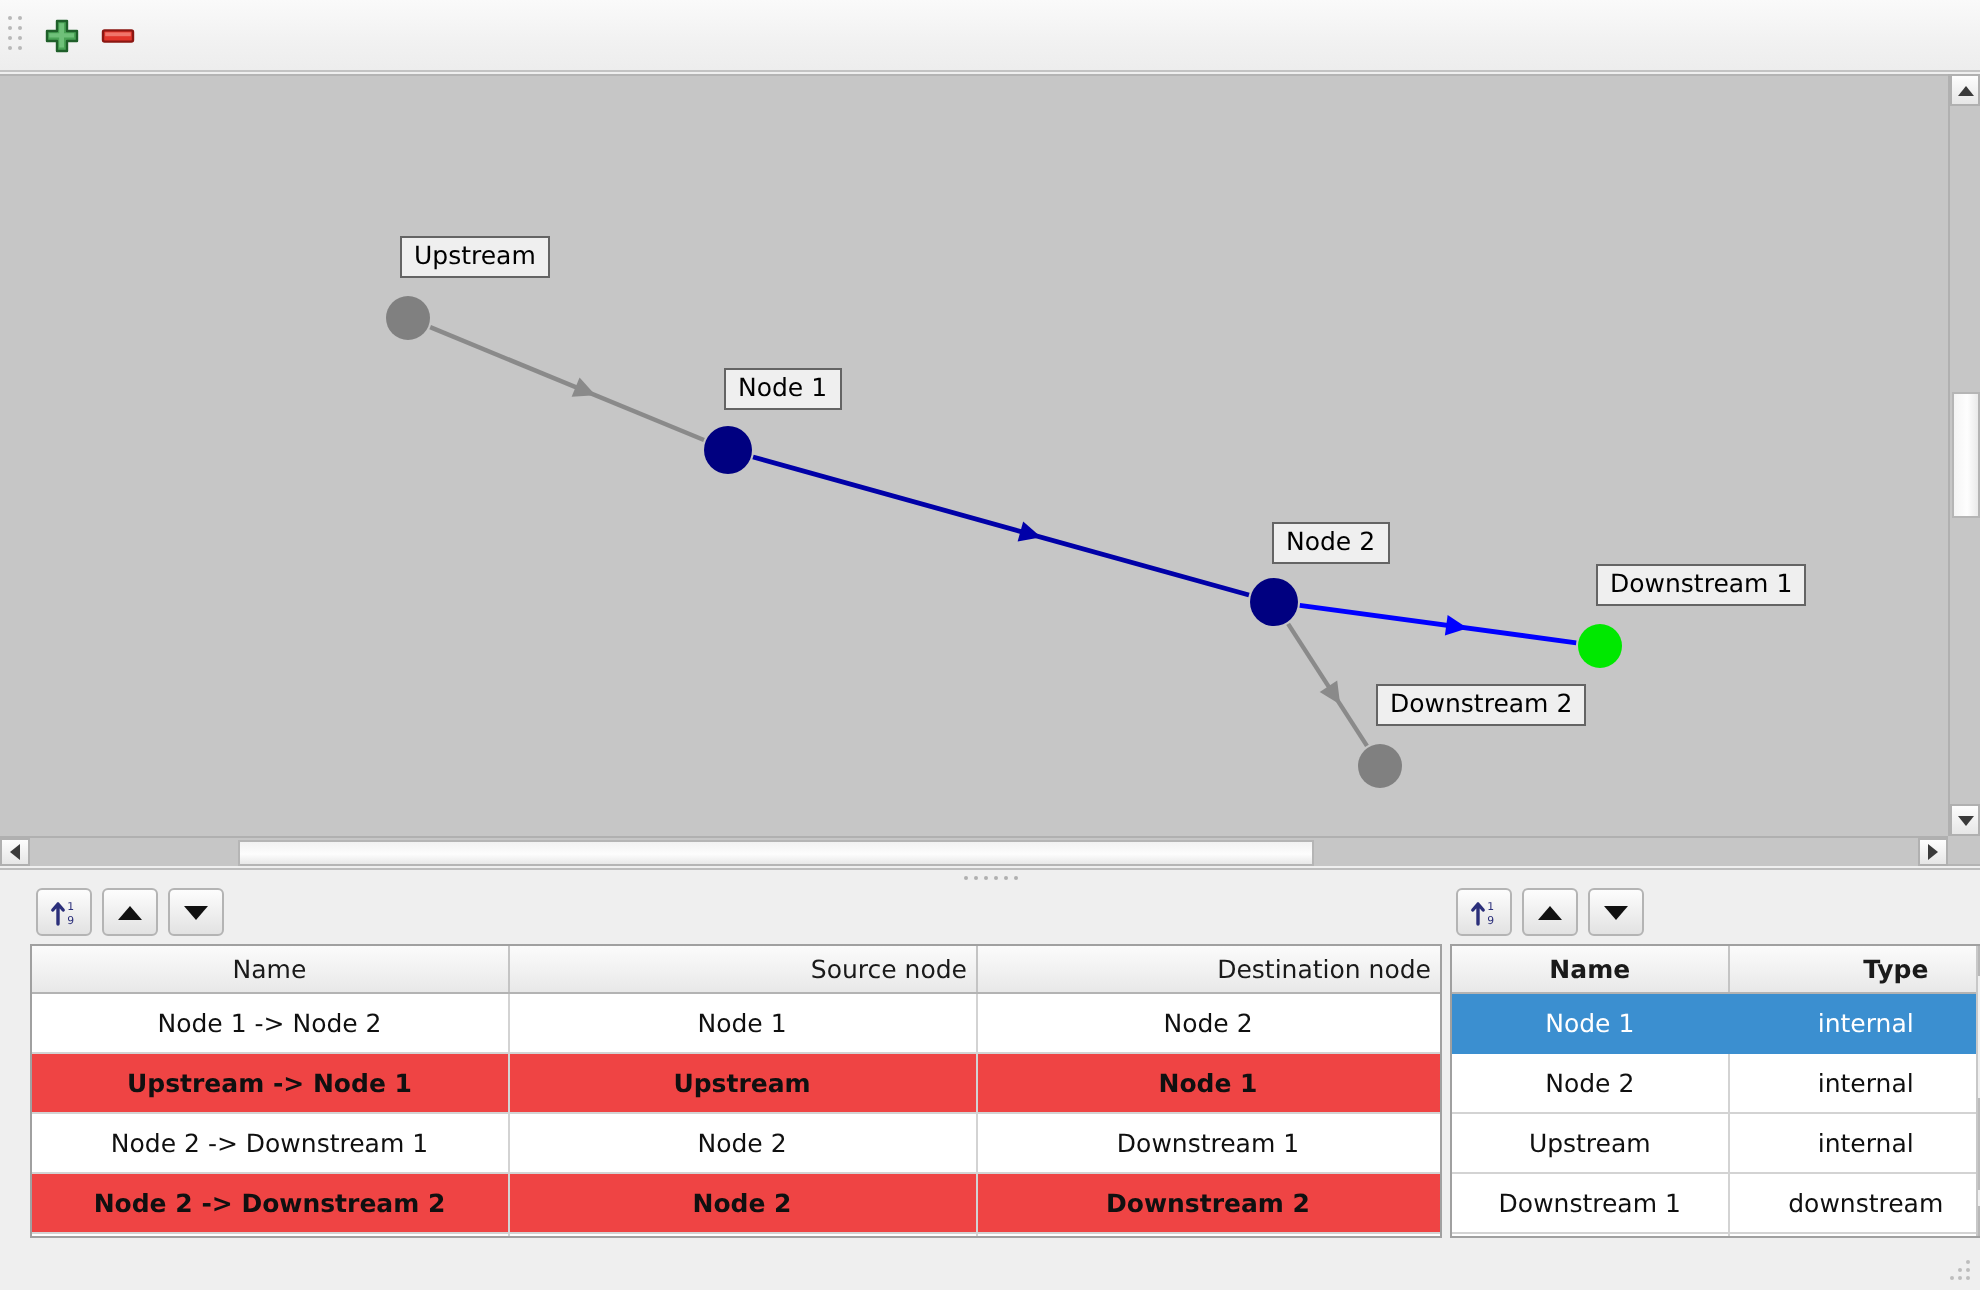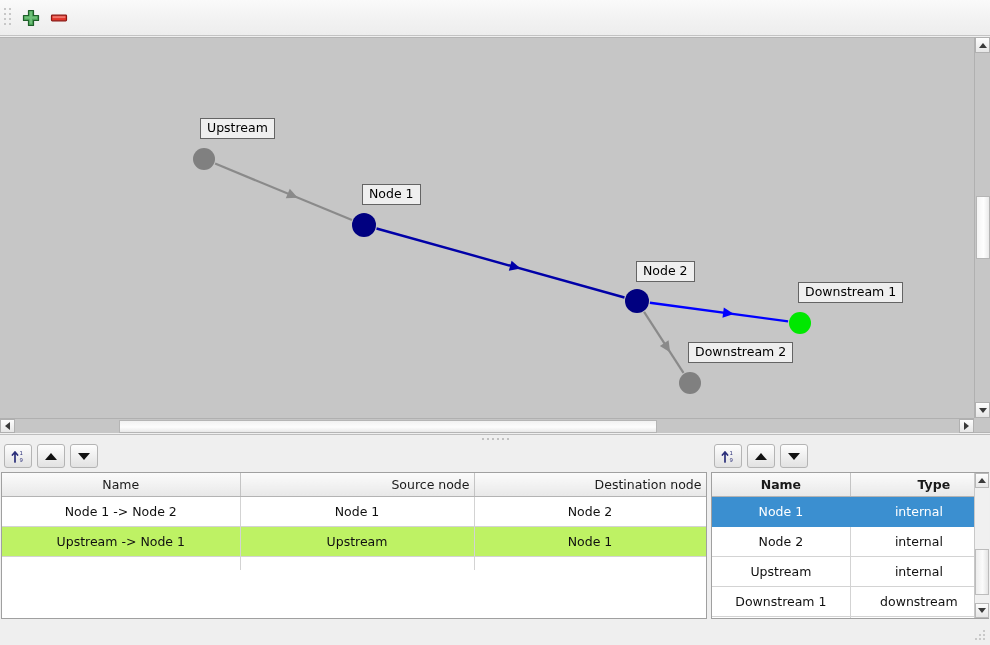--- a/index.html
+++ b/index.html
@@ -136,20 +136,21 @@
     cursor: ns-resize;
   }
   .splitter .dots { display: flex; gap: 3px; }
   .splitter .dots i { width: 2px; height: 2px; background: #b0b0b0; display: block; border-radius: 1px; }
 
   
   .pane {
     position: absolute;
     top: 442px; height: 180px;
     background: #efefef;
+    margin-left: 14px;
   }
   .pane-left  { left: 0;   width: 708px; }
   .pane-right { left: 710px; width: 280px; }
 
   .pane-tools {
     position: absolute; left: 0; top: 0;
     height: 28px; display: flex; align-items: center; gap: 5px;
     padding-left: 4px;
   }
   .sm-btn {
@@ -195,21 +196,21 @@
   table.grid td {
     border-right: 1px solid #d3d3d3;
     border-bottom: 1px solid #d3d3d3;
     height: 30px;
     padding: 0 6px;
     text-align: center;
     color: #101010;
     white-space: nowrap;
     overflow: hidden;
   }
-  table.grid tr.alt td { background: #bef264; }
+  table.grid tr.alt td { background: #ef4444; font-weight: bold; }
   table.grid tr.sel td { background: #3b8fd0; color: #ffffff; border-right-color:#3b8fd0; border-bottom-color:#3b8fd0; }
   table.grid tr.filler td { height: 14px; border-bottom: none; }
 
   
   .rt-vscroll {
     position: absolute; right: 1px; top: 31px;
     width: 15px; height: 145px;
     background: #f0f0f0;
     border-left: 1px solid #c8c8c8;
   }
@@ -363,20 +364,30 @@
             <tr>
               <td>Node 1 -&gt; Node 2</td>
               <td>Node 1</td>
               <td>Node 2</td>
             </tr>
             <tr class="alt">
               <td>Upstream -&gt; Node 1</td>
               <td>Upstream</td>
               <td>Node 1</td>
             </tr>
+            <tr>
+              <td>Node 2 -&gt; Downstream 1</td>
+              <td>Node 2</td>
+              <td>Downstream 1</td>
+            </tr>
+            <tr class="alt">
+              <td>Node 2 -&gt; Downstream 2</td>
+              <td>Node 2</td>
+              <td>Downstream 2</td>
+            </tr>
             <tr class="filler">
               <td></td>
               <td></td>
               <td></td>
             </tr>
           </tbody>
       </table>
     </div>
   </div>
 

